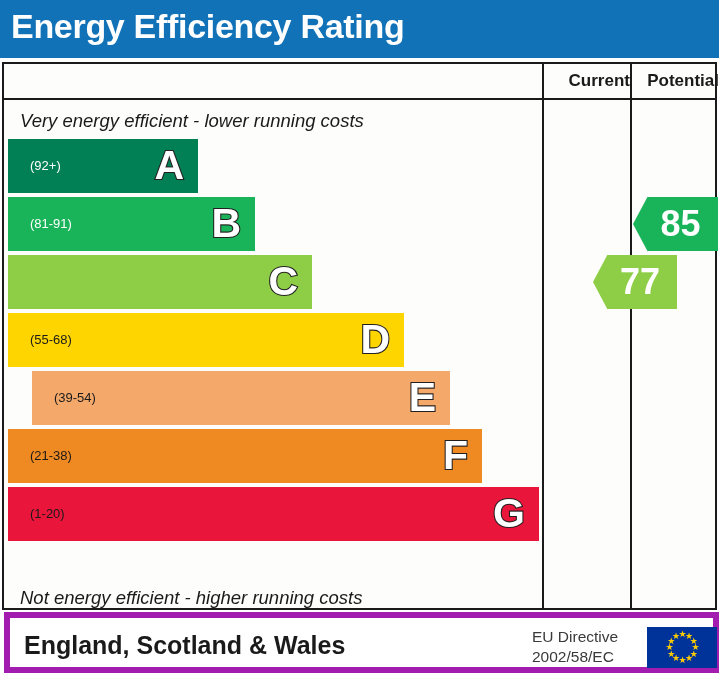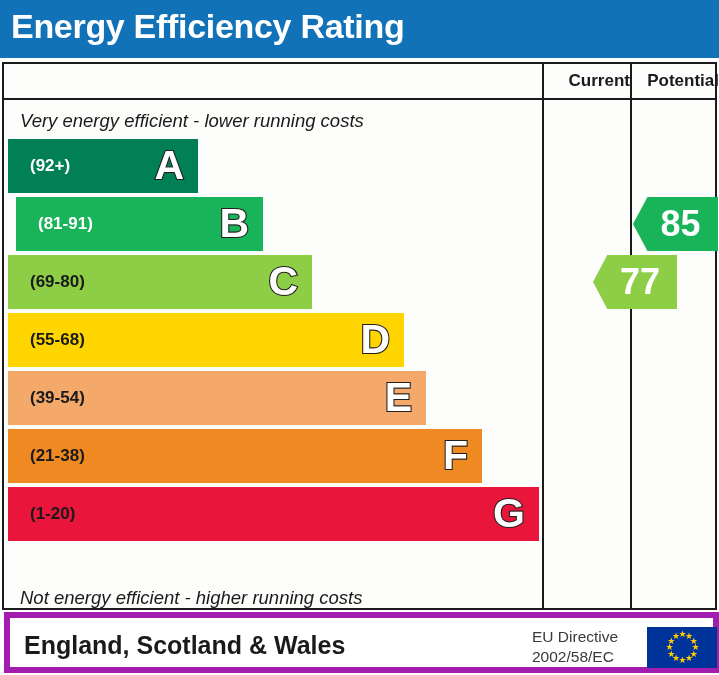--- a/index.html
+++ b/index.html
@@ -102,22 +102,22 @@
     left: 4px;
     height: 54px;
     display: block;
   }
   .band-range {
     position: absolute;
     left: 22px;
     top: 0;
     height: 54px;
     line-height: 54px;
-    font-size: 17px;
-    font-weight: bold;
+    font-size: 13px;
+    font-weight: normal;
     white-space: nowrap;
   }
   .band-letter {
     position: absolute;
     right: 14px;
     top: 0;
     height: 54px;
     line-height: 52px;
     font-size: 41px;
     font-weight: bold;
@@ -213,33 +213,32 @@
     <div class="colhead potential">Potential</div>
 
     <div class="caption top">Very energy efficient - lower running costs</div>
     <div class="caption bottom">Not energy efficient - higher running costs</div>
 
     <div id="bands-layer">
         <div class="band light" style="top: 75px; width: 190px; background: rgb(0, 128, 84);">
           <span class="band-range">(92+)</span>
           <span class="band-letter">A</span>
         </div>
-        <div class="band light" style="top: 133px; width: 247px; background: rgb(25, 180, 89); margin-left: 8px;">
+        <div class="band light" style="top: 133px; width: 247px; background: rgb(25, 180, 89);">
           <span class="band-range">(81-91)</span>
           <span class="band-letter">B</span>
         </div>
         <div class="band dark" style="top: 191px; width: 304px; background: rgb(141, 206, 70);">
-          <span class="band-range">(69-80)</span>
           <span class="band-letter">C</span>
         </div>
         <div class="band dark" style="top: 249px; width: 396px; background: rgb(255, 213, 0);">
           <span class="band-range">(55-68)</span>
           <span class="band-letter">D</span>
         </div>
-        <div class="band dark" style="top: 307px; width: 418px; background: rgb(244, 169, 107);">
+        <div class="band dark" style="top: 307px; width: 418px; background: rgb(244, 169, 107); margin-left: 24px;">
           <span class="band-range">(39-54)</span>
           <span class="band-letter">E</span>
         </div>
         <div class="band dark" style="top: 365px; width: 474px; background: rgb(239, 138, 34);">
           <span class="band-range">(21-38)</span>
           <span class="band-letter">F</span>
         </div>
         <div class="band dark" style="top: 423px; width: 531px; background: rgb(233, 21, 59);">
           <span class="band-range">(1-20)</span>
           <span class="band-letter">G</span>

